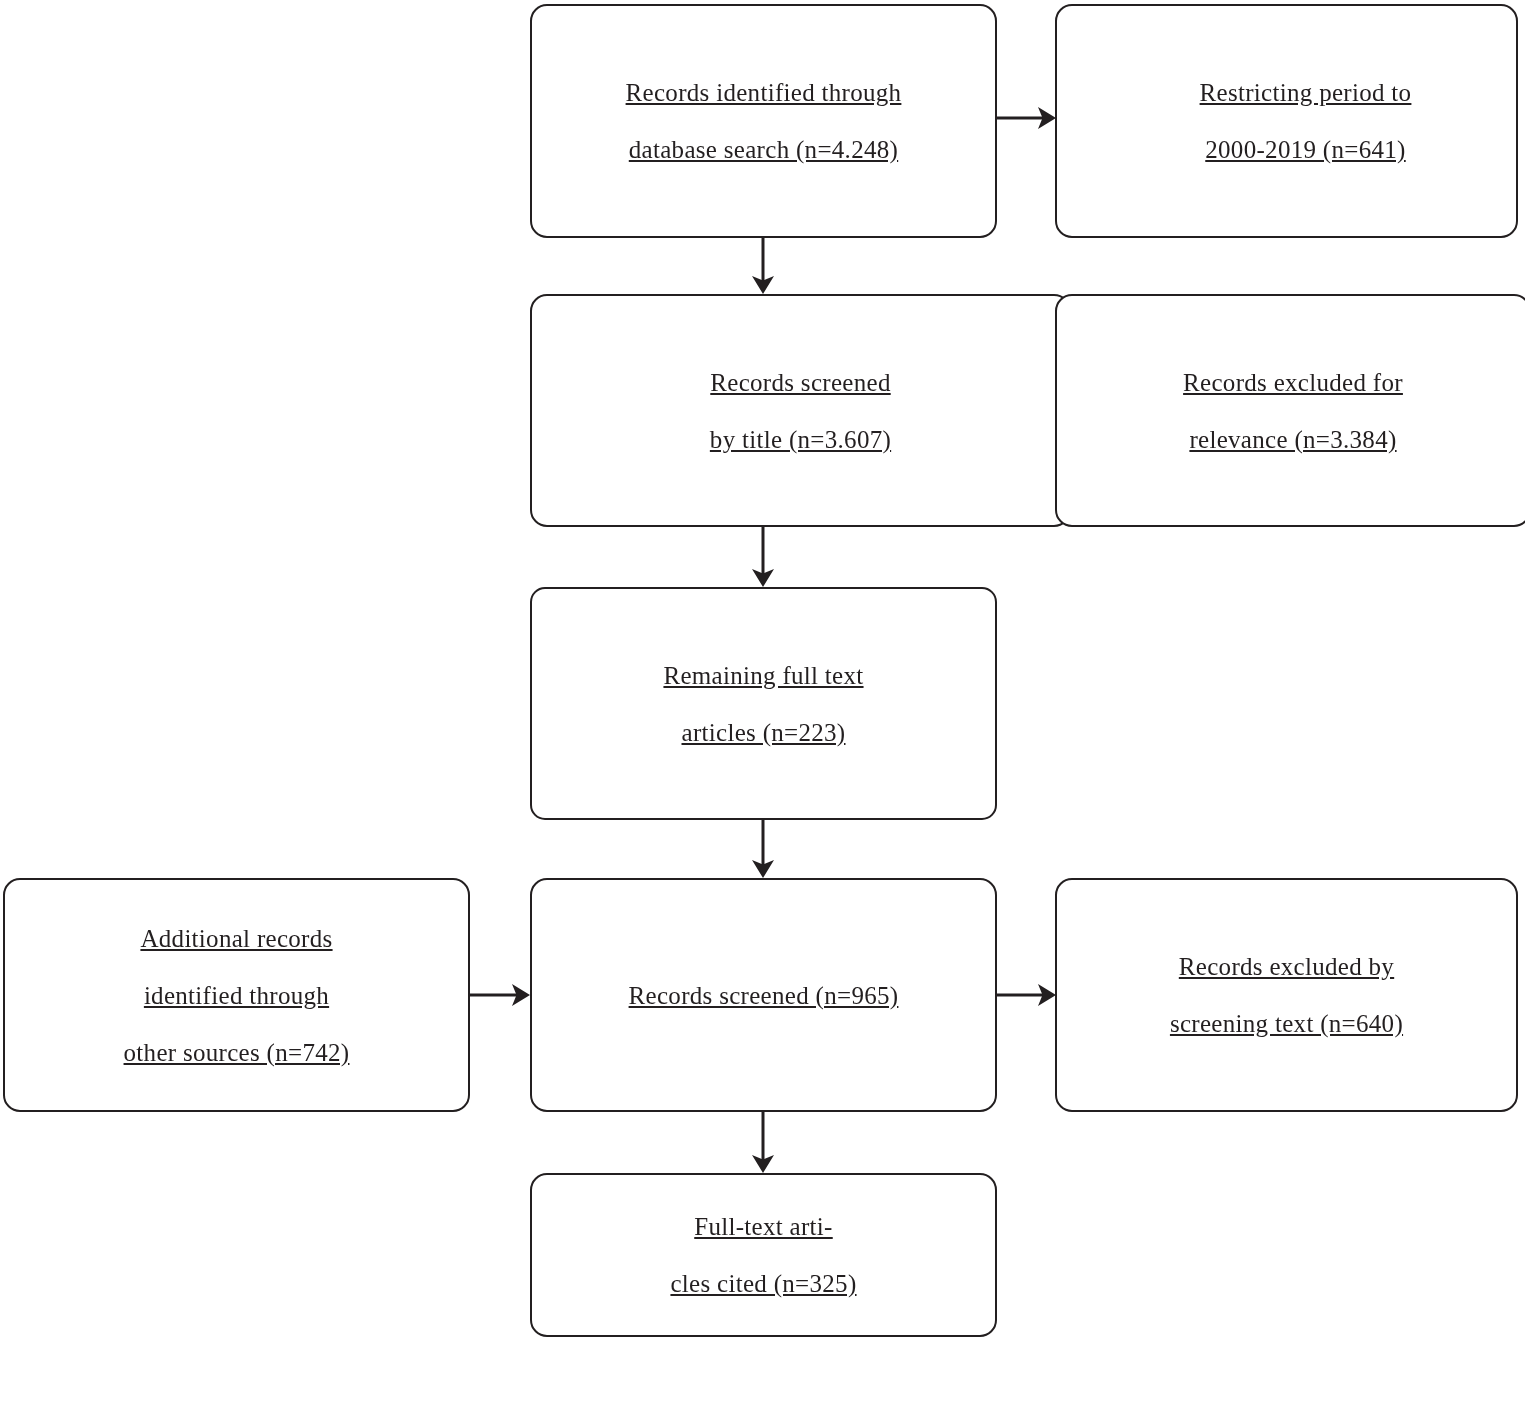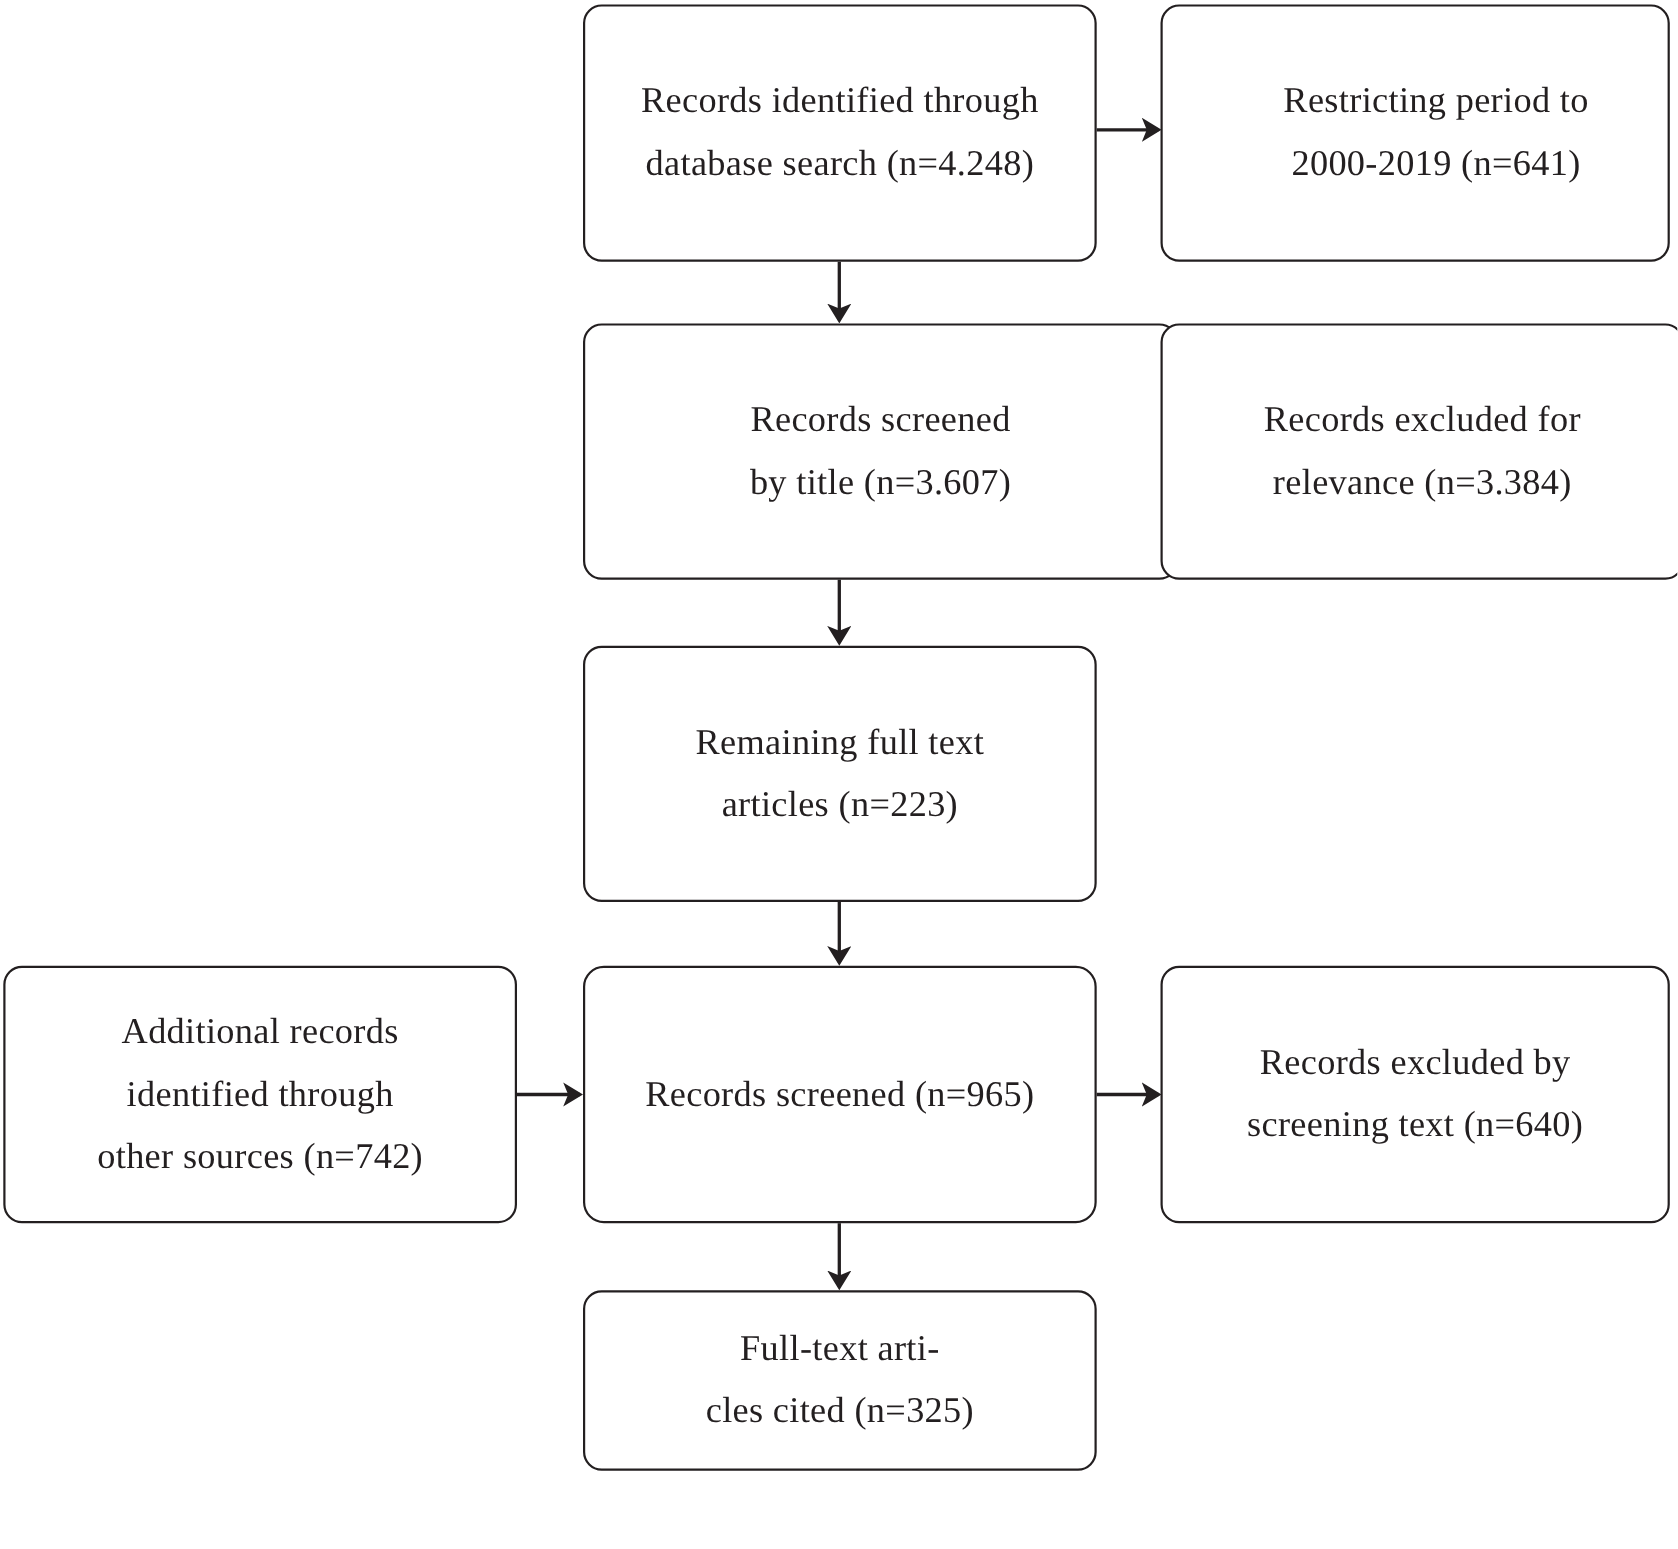--- a/index.html
+++ b/index.html
@@ -31,35 +31,36 @@
     border-radius: 17px;
     background: #ffffff;
     display: flex;
     align-items: center;
     justify-content: center;
     text-align: center;
   }
   .node-label {
     display: block;
     white-space: pre-line;
-    font-size: 33px;
+    font-size: 25px;
     line-height: 57px;
     letter-spacing: 0.3px;
+    text-decoration: underline;
   }
   
   .n-identified        { left: 530px;  top: 4px;    width: 467px; height: 234px; }
   .n-restricting       { left: 1055px; top: 4px;    width: 463px; height: 234px; padding-left: 38px; }
   
   .n-screened-title    { left: 530px;  top: 294px;  width: 541px; height: 233px; }
   .n-excluded-relevance{ left: 1055px; top: 294px;  width: 476px; height: 233px; }
   
-  .n-remaining         { left: 530px;  top: 587px;  width: 467px; height: 233px; }
+  .n-remaining         { left: 530px;  top: 587px;  width: 467px; height: 233px; border-radius: 15px; }
   
   .n-additional        { left: 3px;    top: 878px;  width: 467px; height: 234px; }
-  .n-screened          { left: 530px;  top: 878px;  width: 467px; height: 234px; border-radius: 19px; }
+  .n-screened          { left: 530px;  top: 878px;  width: 467px; height: 234px; }
   .n-excluded-screening{ left: 1055px; top: 878px;  width: 463px; height: 234px; }
   
   .n-cited             { left: 530px;  top: 1173px; width: 467px; height: 164px; }
 </style>
 </head>
 <body>
 
 <div class="canvas">
 
   <svg class="edges" viewBox="0 0 1525 1408" xmlns="http://www.w3.org/2000/svg">

